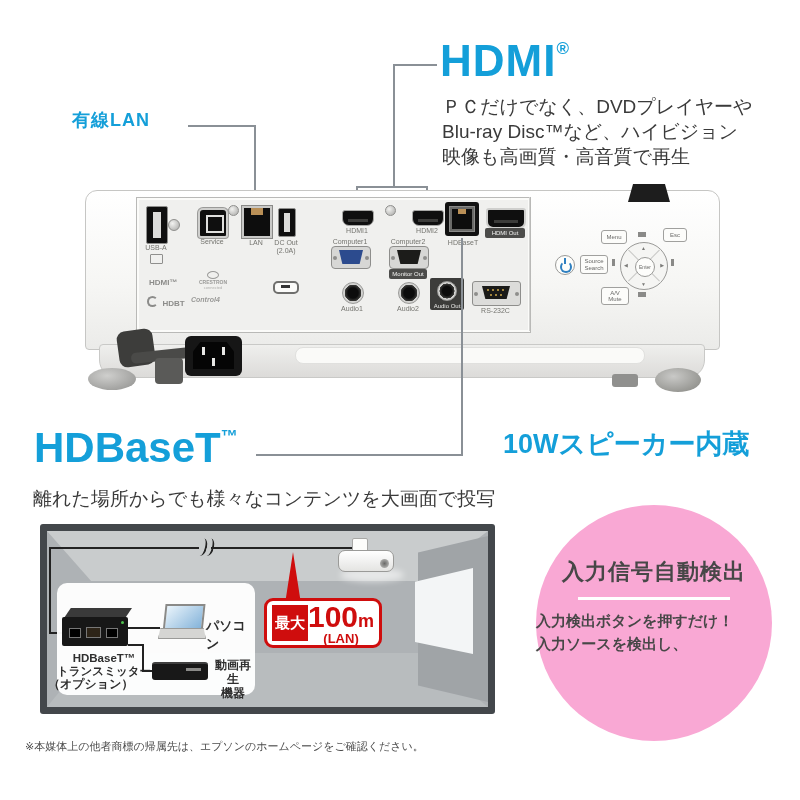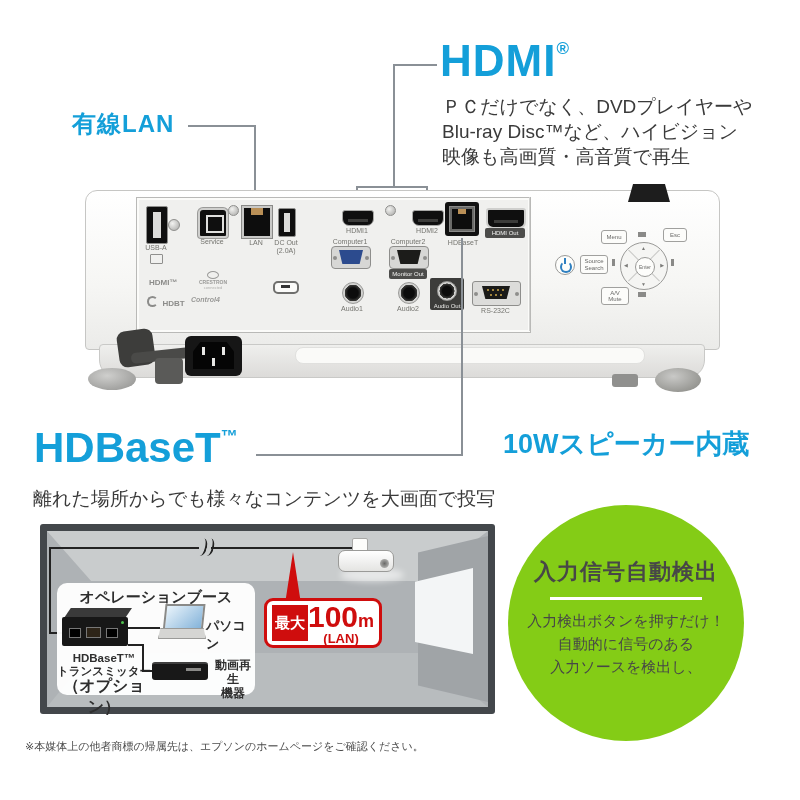--- a/index.html
+++ b/index.html
@@ -1,21 +1,21 @@
 <!DOCTYPE html>
 <html><head>
 <meta charset="utf-8">
 <style>
   html,body{margin:0;padding:0;background:#fff}
   .stage{position:relative;width:800px;height:800px;background:#fff;overflow:hidden;
          font-family:"Liberation Sans","DejaVu Sans",sans-serif;color:#3a3a3a}
   .abs{position:absolute}
   .blue{color:#149FD9}
   .cl{position:absolute;background:#8A9096}
-  .hd-lan{font-size:24px;font-weight:bold;letter-spacing:1px}
+  .hd-lan{font-size:18px;font-weight:bold;letter-spacing:1px}
   .desc{font-size:19px;line-height:25px;color:#3a3a3a}
   .pl{position:absolute;font-size:7px;line-height:8px;color:#73736e;text-align:center}
   .dl{position:absolute;background:#4c4c4a;color:#f4f4f2;font-size:6px;line-height:10px;text-align:center;border-radius:2px}
   .scr{position:absolute;border-radius:50%;background:radial-gradient(circle at 35% 35%,#f2f2f0,#a8a8a6);border:1px solid #8f8f8d}
   .uv{position:absolute;background:#0f0f0f;border:1px solid #8f8f8d;border-radius:2px}
   .uvt{position:absolute;left:30%;top:14%;width:40%;height:72%;background:#dcdcda}
   .ub{position:absolute;background:#0f0f0f;border:2px solid #cfcfcd;border-radius:5px 5px 3px 3px;box-shadow:0 0 0 1px #9a9a98}
   .ubi{position:absolute;left:22%;top:20%;width:56%;height:55%;border:2px solid #e0e0de}
   .rj{position:absolute;background:#0d0d0d;border:2px solid #c9c9c7;box-shadow:0 0 0 1px #8a8a88}
   .rjp{position:absolute;left:28%;top:0;width:44%;height:24%;background:#b98f56}
@@ -231,32 +231,31 @@
     <div class="abs" style="left:164px;top:14px;width:8px;height:18px;border-right:2px solid #222;border-radius:50%;transform:rotate(14deg)"></div>
     <div class="diag-line" style="left:171px;top:23px;width:147px;height:2px"></div>
 
     <div class="abs" style="left:312px;top:14px;width:14px;height:12px;background:#fdfdfb;border:1px solid #a8a8a6;border-radius:2px"></div>
     <div class="abs" style="left:300px;top:44px;width:64px;height:14px;background:rgba(255,255,255,0.55);border-radius:50%;filter:blur(3px)"></div>
     <div class="abs" style="left:298px;top:26px;width:54px;height:20px;background:linear-gradient(#ffffff,#e4e4e2);border:1px solid #9a9a98;border-radius:7px">
       <div class="abs" style="right:4px;bottom:3px;width:9px;height:9px;background:radial-gradient(circle,#6a6a68,#c9c9c7);border-radius:50%"></div>
     </div>
 
     <div class="abs" style="left:17px;top:59px;width:198px;height:112px;background:rgba(255,255,255,0.96);border-radius:10px"></div>
-    <div class="abs" style="left:17px;top:64px;width:198px;text-align:center;font-size:15px;font-weight:bold;color:#2e2e2e">オペレーションブース</div>
 
     <div class="abs" style="left:24px;top:84px;width:68px;height:10px;background:#3a3a3a;clip-path:polygon(10% 0,100% 0,90% 100%,0 100%)"></div>
     <div class="abs" style="left:22px;top:93px;width:66px;height:29px;background:#171717;border-radius:2px">
       <div class="abs" style="left:7px;top:11px;width:10px;height:8px;border:1px solid #777;background:#000"></div>
       <div class="abs" style="left:24px;top:10px;width:13px;height:9px;border:1px solid #777;background:#2d2418"></div>
       <div class="abs" style="left:44px;top:11px;width:10px;height:8px;border:1px solid #777;background:#000"></div>
       <div class="abs" style="right:4px;top:4px;width:3px;height:3px;background:#4fc24f;border-radius:50%"></div>
     </div>
     <div class="abs" style="left:8px;top:128px;width:112px;text-align:center;font-size:11.5px;font-weight:bold;color:#2e2e2e">HDBaseT™</div>
     <div class="abs" style="left:8px;top:140px;width:112px;text-align:center;font-size:11.5px;font-weight:bold;color:#2e2e2e">トランスミッター</div>
-    <div class="abs" style="left:8px;top:152px;width:112px;text-align:center;font-size:16px;font-weight:bold;color:#2e2e2e">（オプション）</div>
+    <div class="abs" style="left:8px;top:152px;width:112px;font-size:12px;font-weight:bold;color:#2e2e2e">（オプション）</div>
 
     <div class="diag-line" style="left:88px;top:103px;width:32px;height:2px"></div>
     <div class="diag-line" style="left:88px;top:120px;width:16px;height:2px"></div>
     <div class="diag-line" style="left:102px;top:120px;width:2px;height:28px"></div>
     <div class="diag-line" style="left:102px;top:146px;width:14px;height:2px"></div>
 
     <div class="abs" style="left:124px;top:80px;width:36px;height:25px;border:2px solid #8a8a88;background:linear-gradient(135deg,#eaf4fb,#7fb0d8);transform:skewX(-6deg)"></div>
     <div class="abs" style="left:118px;top:104px;width:46px;height:9px;background:#d5d5d3;border:1px solid #9a9a98;clip-path:polygon(5% 0,95% 0,100% 100%,0 100%)"></div>
     <div class="abs" style="left:166px;top:93px;width:48px;font-size:13px;font-weight:bold;color:#2e2e2e">パソコン</div>
 
@@ -271,25 +270,24 @@
     <div class="abs" style="left:245px;top:28px;width:0;height:0;border-left:8px solid transparent;border-right:8px solid transparent;border-bottom:52px solid #cf0d0d"></div>
     <div class="abs" style="left:224px;top:74px;width:118px;height:50px;background:#fff;border:3px solid #cf0d0d;border-radius:9px;display:flex;align-items:center;padding:0 5px;box-sizing:border-box">
       <div style="width:36px;height:36px;background:#cf0d0d;color:#fff;font-size:15px;font-weight:bold;display:flex;align-items:center;justify-content:center;flex:none">最大</div>
       <div style="flex:1;text-align:center;color:#cf0d0d;font-weight:bold;line-height:1">
         <div><span style="font-size:30px">100</span><span style="font-size:18px">m</span></div>
         <div style="font-size:13px">(LAN)</div>
       </div>
     </div>
   </div>
 
-  <div class="abs" style="left:508px;top:505px;width:236px;height:236px;border-radius:50%;background:#84cc16">
+  <div class="abs" style="left:536px;top:505px;width:236px;height:236px;border-radius:50%;background:#f9a8d4">
     <div style="margin-top:52px;text-align:center;font-size:22px;font-weight:bold;color:#474747;letter-spacing:1px">入力信号自動検出</div>
     <div style="width:152px;height:3px;background:#fff;margin:10px auto 9px"></div>
-    <div style="text-align:center;font-size:15px;font-weight:400;color:#474747;line-height:23px">
+    <div style="font-size:15px;font-weight:700;color:#474747;line-height:23px">
       <span class="ftline">入力検出ボタンを押すだけ！</span>
-      <span class="ftline">自動的に信号のある</span>
       <span class="ftline">入力ソースを検出し、</span>
     </div>
   </div>
 
   <div class="abs" style="left:25px;top:739px;font-size:11px;color:#4c4c4c">※本媒体上の他者商標の帰属先は、エプソンのホームページをご確認ください。</div>
 
 </div>
 
 </body></html>

